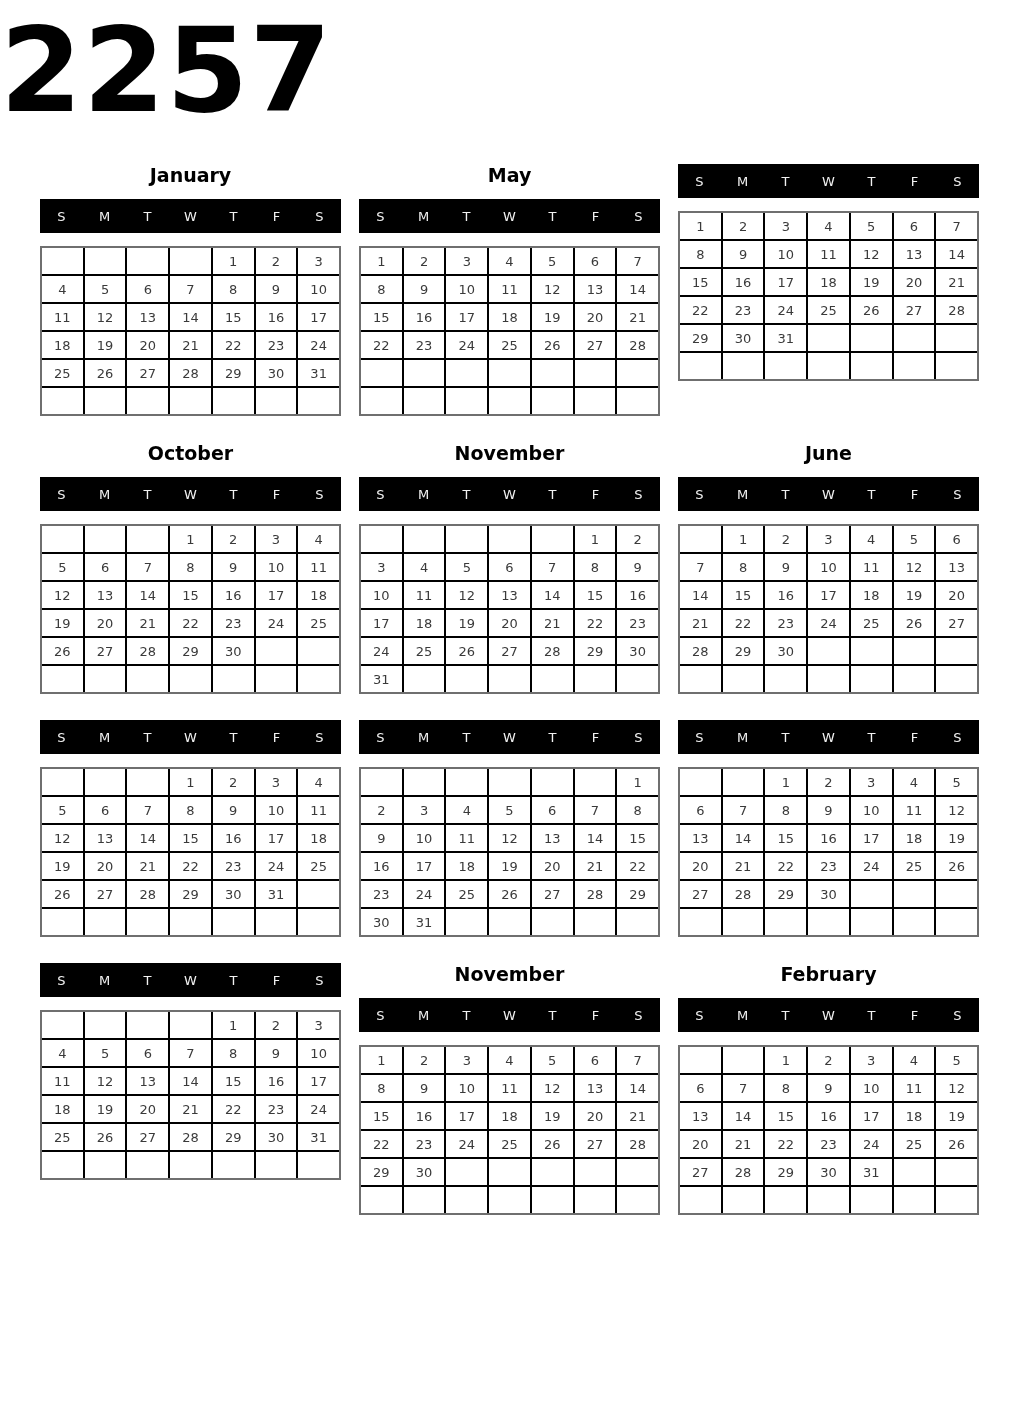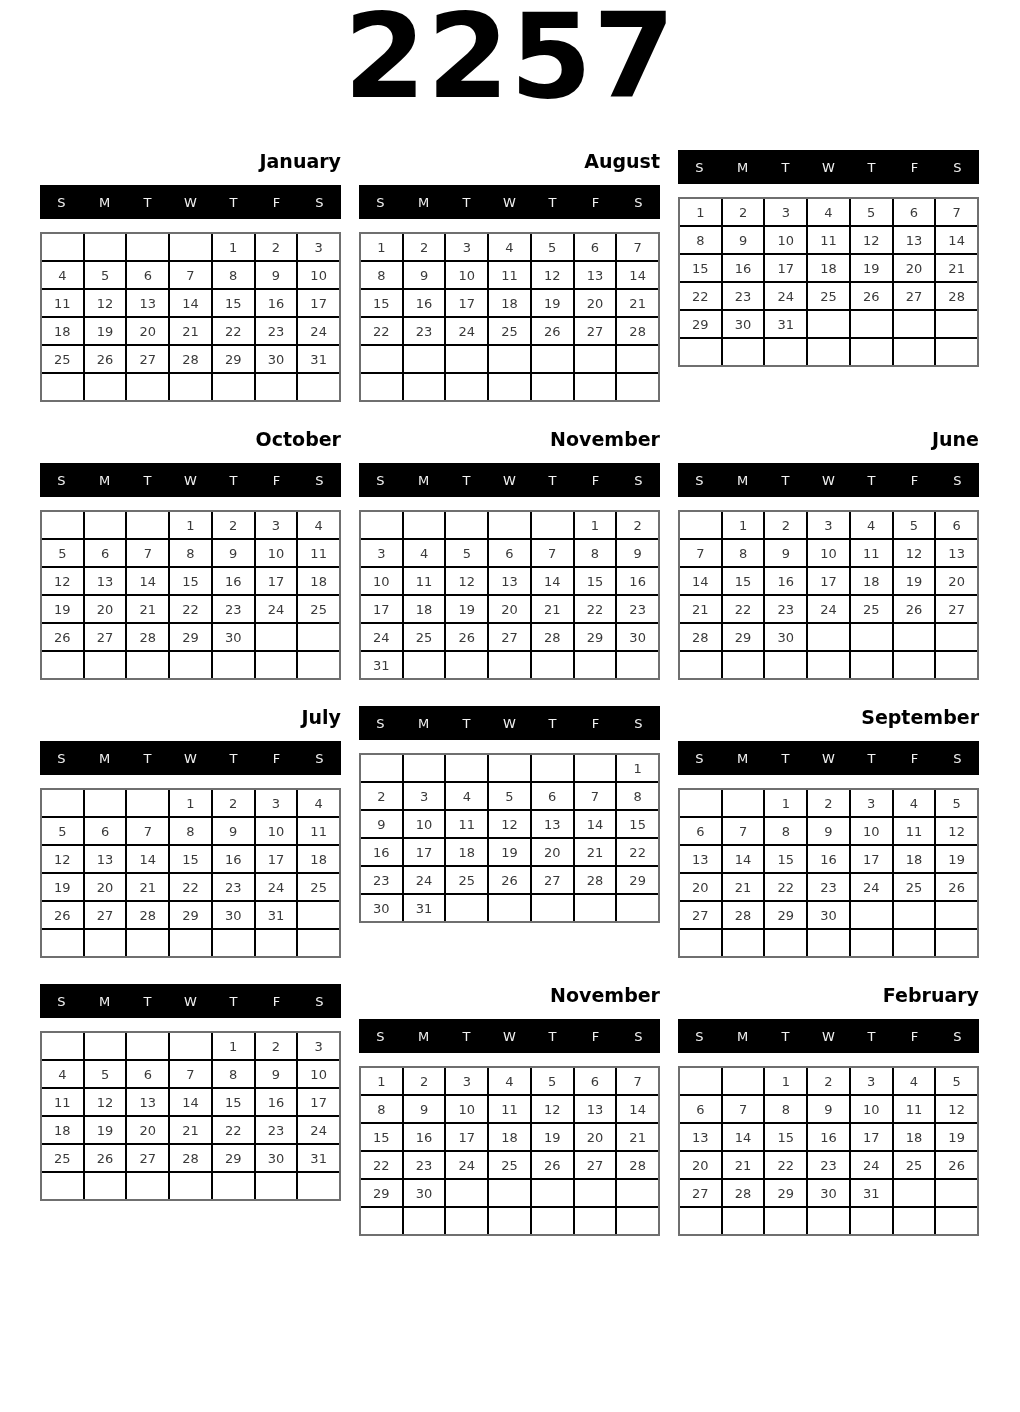--- a/index.html
+++ b/index.html
@@ -9,37 +9,38 @@
     font-family: "DejaVu Sans", "Liberation Sans", sans-serif;
   }
   .page {
     width: 1020px;
     height: 1412px;
     margin: 0 auto;
     background: #ffffff;
     overflow: hidden;
   }
   .year-title {
-    text-align: center;
+    text-align: left;
     font-size: 118px;
     font-weight: bold;
     color: #000000;
     line-height: 0.95;
+    padding-top: 14px;
     letter-spacing: 1px;
   }
   .months-grid {
     display: grid;
     grid-template-columns: repeat(3, 1fr);
     column-gap: 17px;
     row-gap: 26px;
     margin: 38px 40px 0 40px;
   }
   .month { width: 301px; }
   .month-title {
-    text-align: right;
+    text-align: center;
     font-size: 19px;
     font-weight: bold;
     color: #000000;
     height: 23px;
     line-height: 23px;
     margin-bottom: 12px;
   }
   .dow-bar {
     display: grid;
     grid-template-columns: repeat(7, 1fr);
@@ -128,21 +129,21 @@
           <div class="cell"></div>
           <div class="cell"></div>
           <div class="cell"></div>
           <div class="cell"></div>
           <div class="cell"></div>
           <div class="cell"></div>
         </div>
   </div>
 
   <div class="month">
-    <div class="month-title">August</div>
+    <div class="month-title">May</div>
     <div class="dow-bar">
           <div class="dow">S</div>
           <div class="dow">M</div>
           <div class="dow">T</div>
           <div class="dow">W</div>
           <div class="dow">T</div>
           <div class="dow">F</div>
           <div class="dow">S</div>
         </div>
     <div class="day-grid">
@@ -412,21 +413,20 @@
           <div class="cell"></div>
           <div class="cell"></div>
           <div class="cell"></div>
           <div class="cell"></div>
           <div class="cell"></div>
           <div class="cell"></div>
         </div>
   </div>
 
   <div class="month">
-    <div class="month-title">July</div>
     <div class="dow-bar">
           <div class="dow">S</div>
           <div class="dow">M</div>
           <div class="dow">T</div>
           <div class="dow">W</div>
           <div class="dow">T</div>
           <div class="dow">F</div>
           <div class="dow">S</div>
         </div>
     <div class="day-grid">
@@ -525,21 +525,20 @@
           <div class="cell">31</div>
           <div class="cell"></div>
           <div class="cell"></div>
           <div class="cell"></div>
           <div class="cell"></div>
           <div class="cell"></div>
         </div>
   </div>
 
   <div class="month">
-    <div class="month-title">September</div>
     <div class="dow-bar">
           <div class="dow">S</div>
           <div class="dow">M</div>
           <div class="dow">T</div>
           <div class="dow">W</div>
           <div class="dow">T</div>
           <div class="dow">F</div>
           <div class="dow">S</div>
         </div>
     <div class="day-grid">

